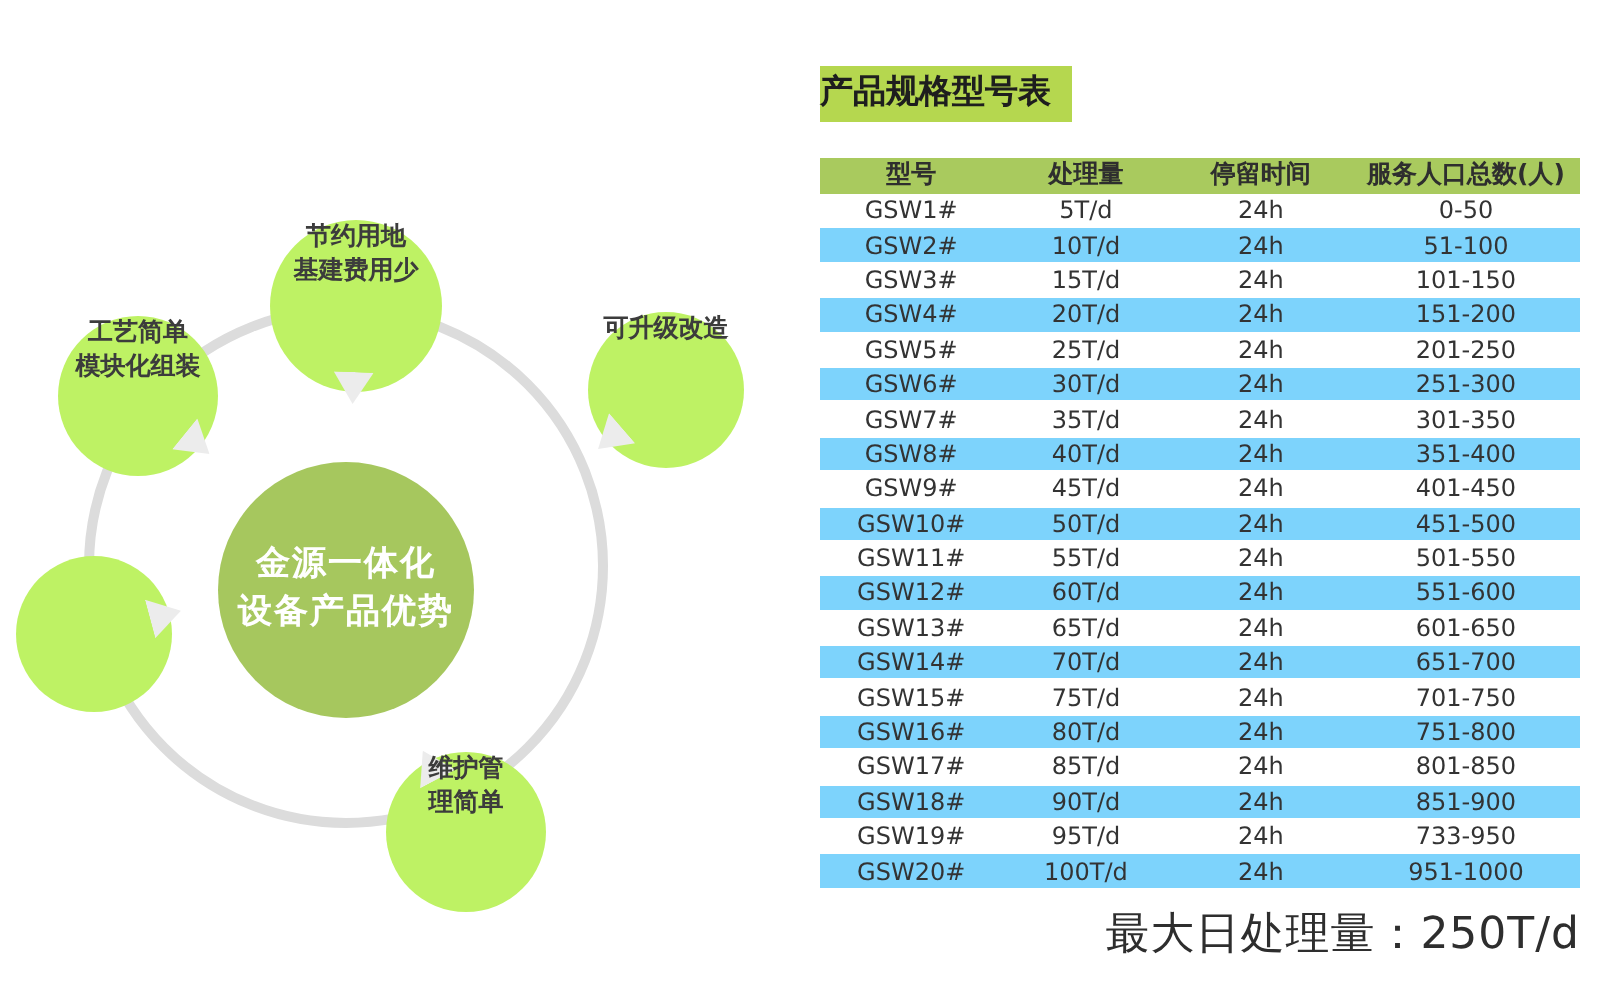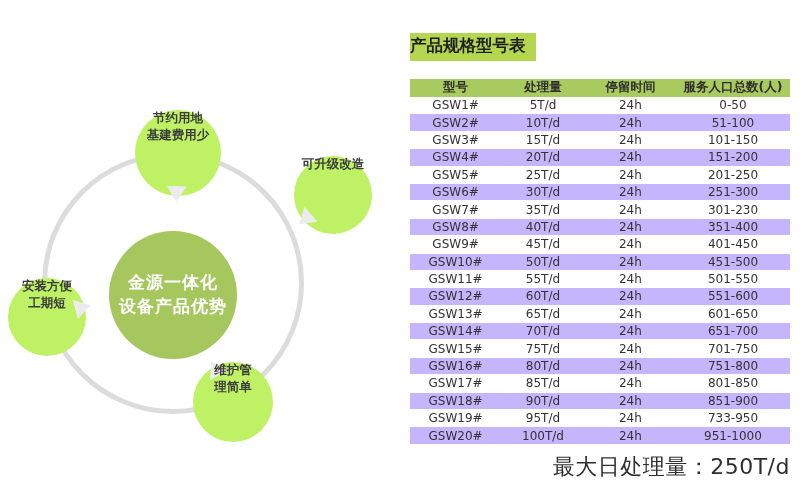--- a/index.html
+++ b/index.html
@@ -38,21 +38,21 @@
     position: absolute; left: 50%; top: 50%; width: 20px; height: 16px;
     background: #ececec; clip-path: polygon(50% 100%, 0 0, 100% 0); z-index: 1;
   }
 
   .petal-0 { left: 135px; top: 110px; width: 86px; height: 86px; }
   .petal-0 .tail { transform: translate(-50%,-50%) rotate(2deg)   translateY(41px); }
   .petal-1 { left: 246px; top: 156px; width: 78px; height: 78px; margin-left: 48px; }
   .petal-1 .tail { transform: translate(-50%,-50%) rotate(49deg)  translateY(37px); }
   .petal-2 { left: 267px; top: 278px; width: 80px; height: 80px; }
   .petal-2 .tail { transform: translate(-50%,-50%) rotate(104deg) translateY(38px); }
-  .petal-3 { left: 193px; top: 362px; width: 80px; height: 80px; }
+  .petal-3 { left: 193px; top: 376px; width: 80px; height: 80px; }
   .petal-3 .tail { transform: translate(-50%,-50%) rotate(152deg) translateY(38px); }
   .petal-4 { left: 72px;  top: 357px; width: 80px; height: 80px; }
   .petal-4 .tail { transform: translate(-50%,-50%) rotate(208deg) translateY(38px); }
   .petal-5 { left: 8px;   top: 278px; width: 78px; height: 78px; }
   .petal-5 .tail { transform: translate(-50%,-50%) rotate(255deg) translateY(37px); }
   .petal-6 { left: 29px;  top: 158px; width: 80px; height: 80px; }
   .petal-6 .tail { transform: translate(-50%,-50%) rotate(309deg) translateY(38px); }
 
   
   .spec { position: absolute; left: 410px; top: 33px; width: 380px; }
@@ -70,21 +70,21 @@
   .spec-table col.c1 { width: 24%; }
   .spec-table col.c2 { width: 22%; }
   .spec-table col.c3 { width: 24%; }
   .spec-table col.c4 { width: 30%; }
   .spec-table th {
     background: #a9ca5e; height: 18px; font-size: 12.5px; font-weight: bold;
     text-align: center; color: #2e2e2e; padding: 0;
   }
   .spec-table td { height: 17.4px; text-align: center; padding: 0; }
   .spec-table tr.green td {
-    background: #c4b5fd;
+    background: #7dd3fc;
     border-top: 1px solid #ffffff; border-bottom: 1px solid #ffffff; margin-left: 26px;
   }
 
   .spec-footer {
     margin-top: 7px; text-align: right; font-size: 22px; color: #2e2e2e;
     letter-spacing: 0.5px;
   }
 </style>
 </head>
 <body>
@@ -101,22 +101,25 @@
     <span class="tail"></span>
     <span class="petal-label">可升级改造</span>
   </div>
   <div class="petal petal-3">
     <span class="tail"></span>
     <span class="petal-label">维护管
 理简单</span>
   </div>
   <div class="petal petal-5">
     <span class="tail"></span>
-    <span class="petal-label">安装方便
-工期短</span>
+  </div>
+  <div class="petal petal-6">
+    <span class="tail"></span>
+    <span class="petal-label">工艺简单
+模块化组装</span>
   </div>
 
   <div class="center-circle">
     <span class="center-label">金源一体化
 设备产品优势</span>
   </div>
 </div>
 
 <div class="spec">
   <div class="spec-title">产品规格型号表</div>
@@ -170,21 +173,21 @@
         <tr class="green">
           <td>GSW6#</td>
           <td>30T/d</td>
           <td>24h</td>
           <td>251-300</td>
         </tr>
         <tr>
           <td>GSW7#</td>
           <td>35T/d</td>
           <td>24h</td>
-          <td>301-230</td>
+          <td>301-350</td>
         </tr>
         <tr class="green">
           <td>GSW8#</td>
           <td>40T/d</td>
           <td>24h</td>
           <td>351-400</td>
         </tr>
         <tr>
           <td>GSW9#</td>
           <td>45T/d</td>

